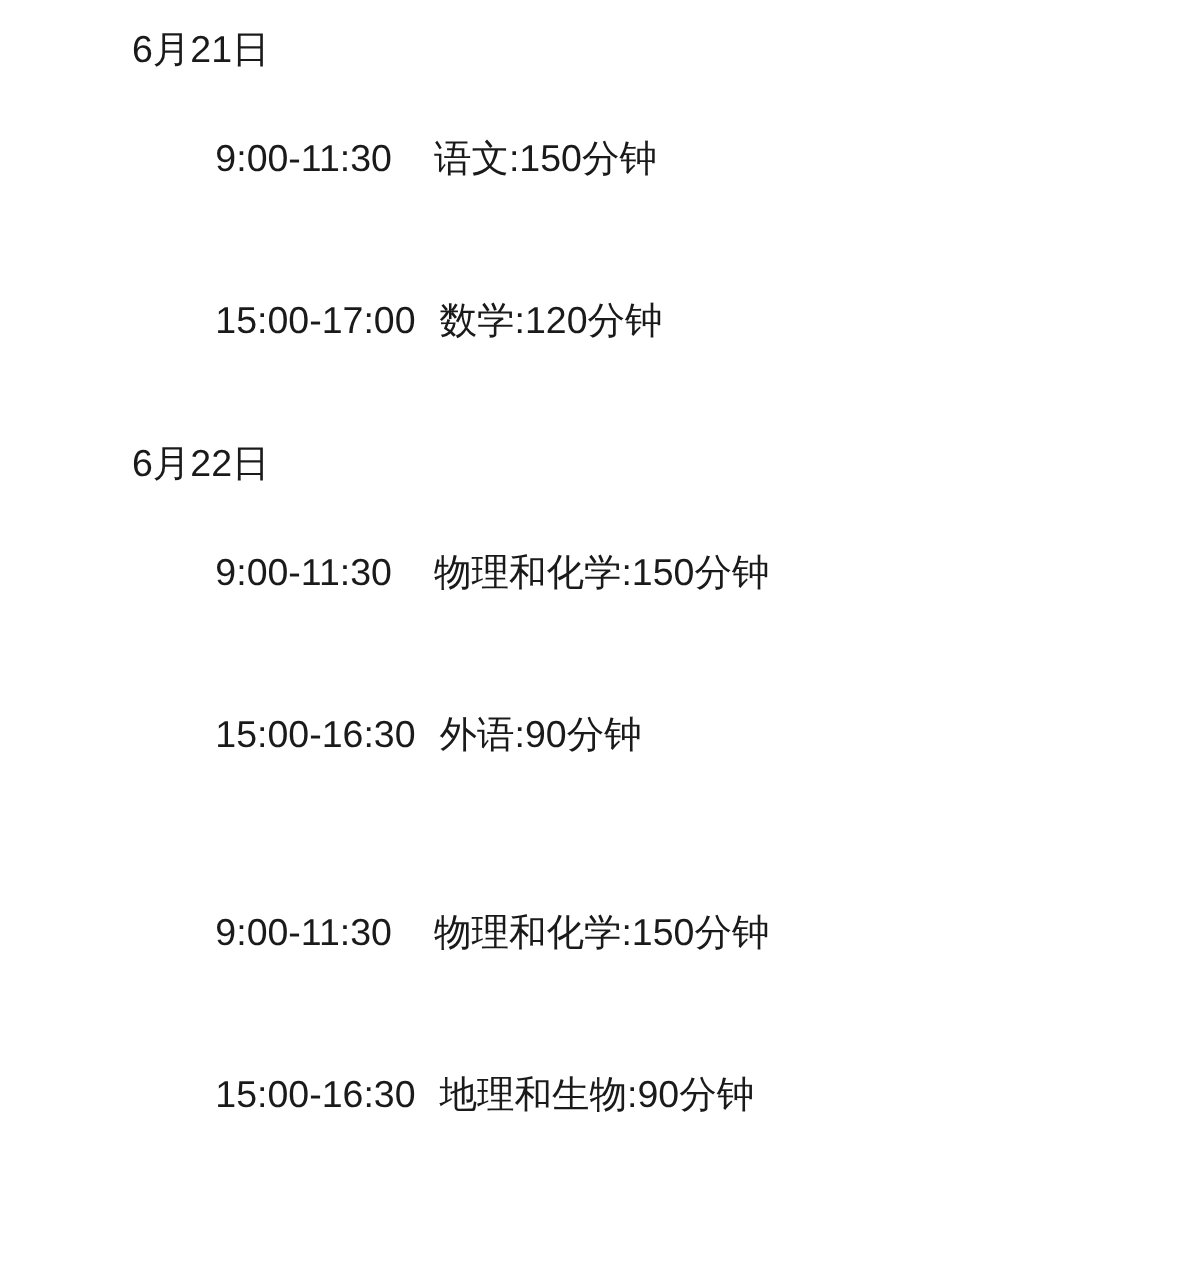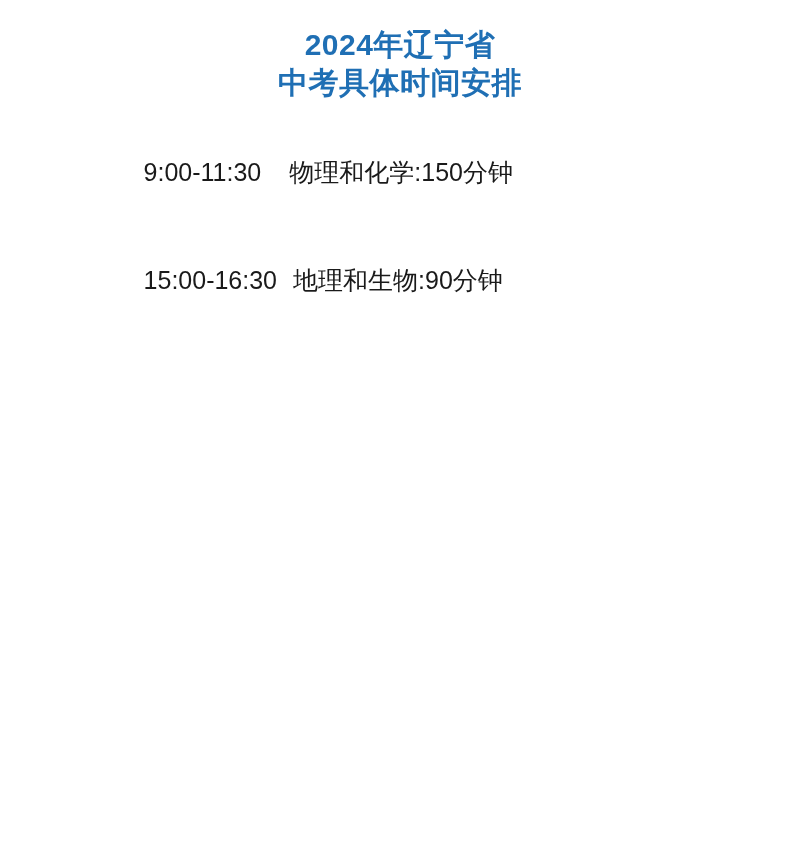--- a/index.html
+++ b/index.html
@@ -55,28 +55,42 @@
   .slot-gap-2 { display: inline-block; width: 16px; }
   .slot-subject {
     display: inline-block;
   }
 </style>
 </head>
 <body>
 
 <div class="page">
 
-  <div class="title-block">
-    <div class="title-line">2024年辽宁省</div>
-    <div class="title-line">中考具体时间安排</div>
-  </div>
 
   <div class="schedule">
 
+    <div class="day-block">
+      <div class="day-label">6月21日</div>
+      <div class="slot-row">
+        <span class="slot-time">9:00-11:30</span><span class="slot-gap-1"></span><span class="slot-subject">语文:150分钟</span>
+      </div>
+      <div class="slot-row">
+        <span class="slot-time">15:00-17:00</span><span class="slot-gap-2"></span><span class="slot-subject">数学:120分钟</span>
+      </div>
+    </div>
 
+    <div class="day-block">
+      <div class="day-label">6月22日</div>
+      <div class="slot-row">
+        <span class="slot-time">9:00-11:30</span><span class="slot-gap-1"></span><span class="slot-subject">物理和化学:150分钟</span>
+      </div>
+      <div class="slot-row">
+        <span class="slot-time">15:00-16:30</span><span class="slot-gap-2"></span><span class="slot-subject">外语:90分钟</span>
+      </div>
+    </div>
 
     <div class="day-block">
       <div class="slot-row">
         <span class="slot-time">9:00-11:30</span><span class="slot-gap-1"></span><span class="slot-subject">物理和化学:150分钟</span>
       </div>
       <div class="slot-row">
         <span class="slot-time">15:00-16:30</span><span class="slot-gap-2"></span><span class="slot-subject">地理和生物:90分钟</span>
       </div>
     </div>
 

